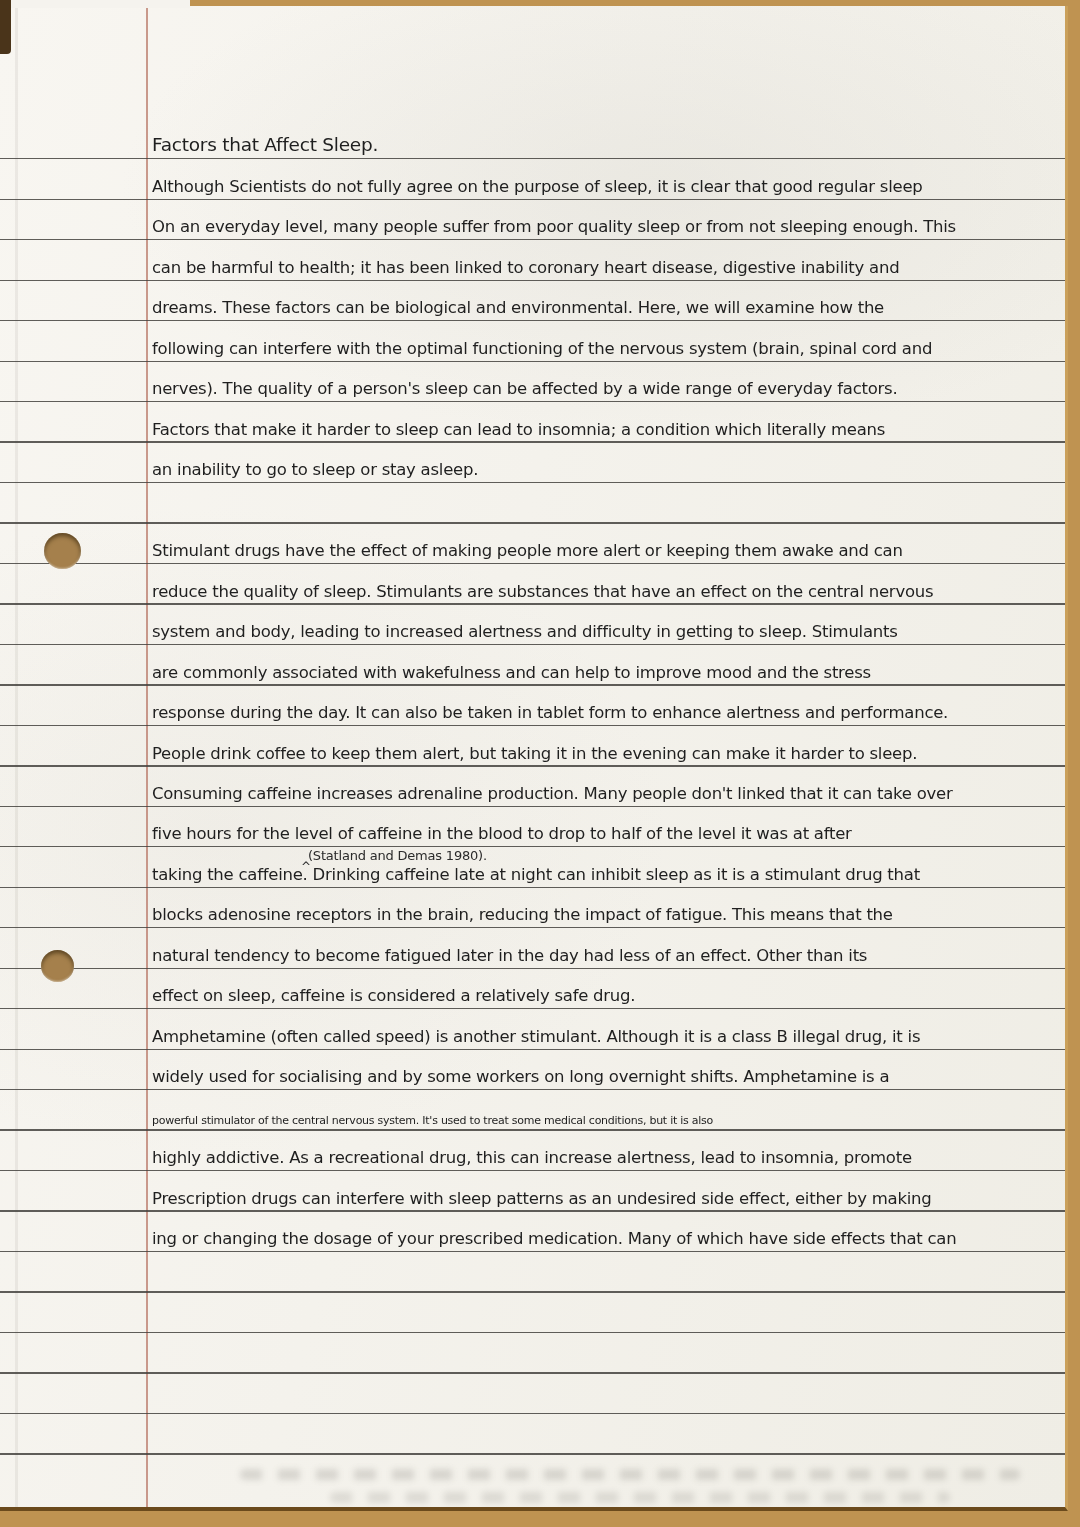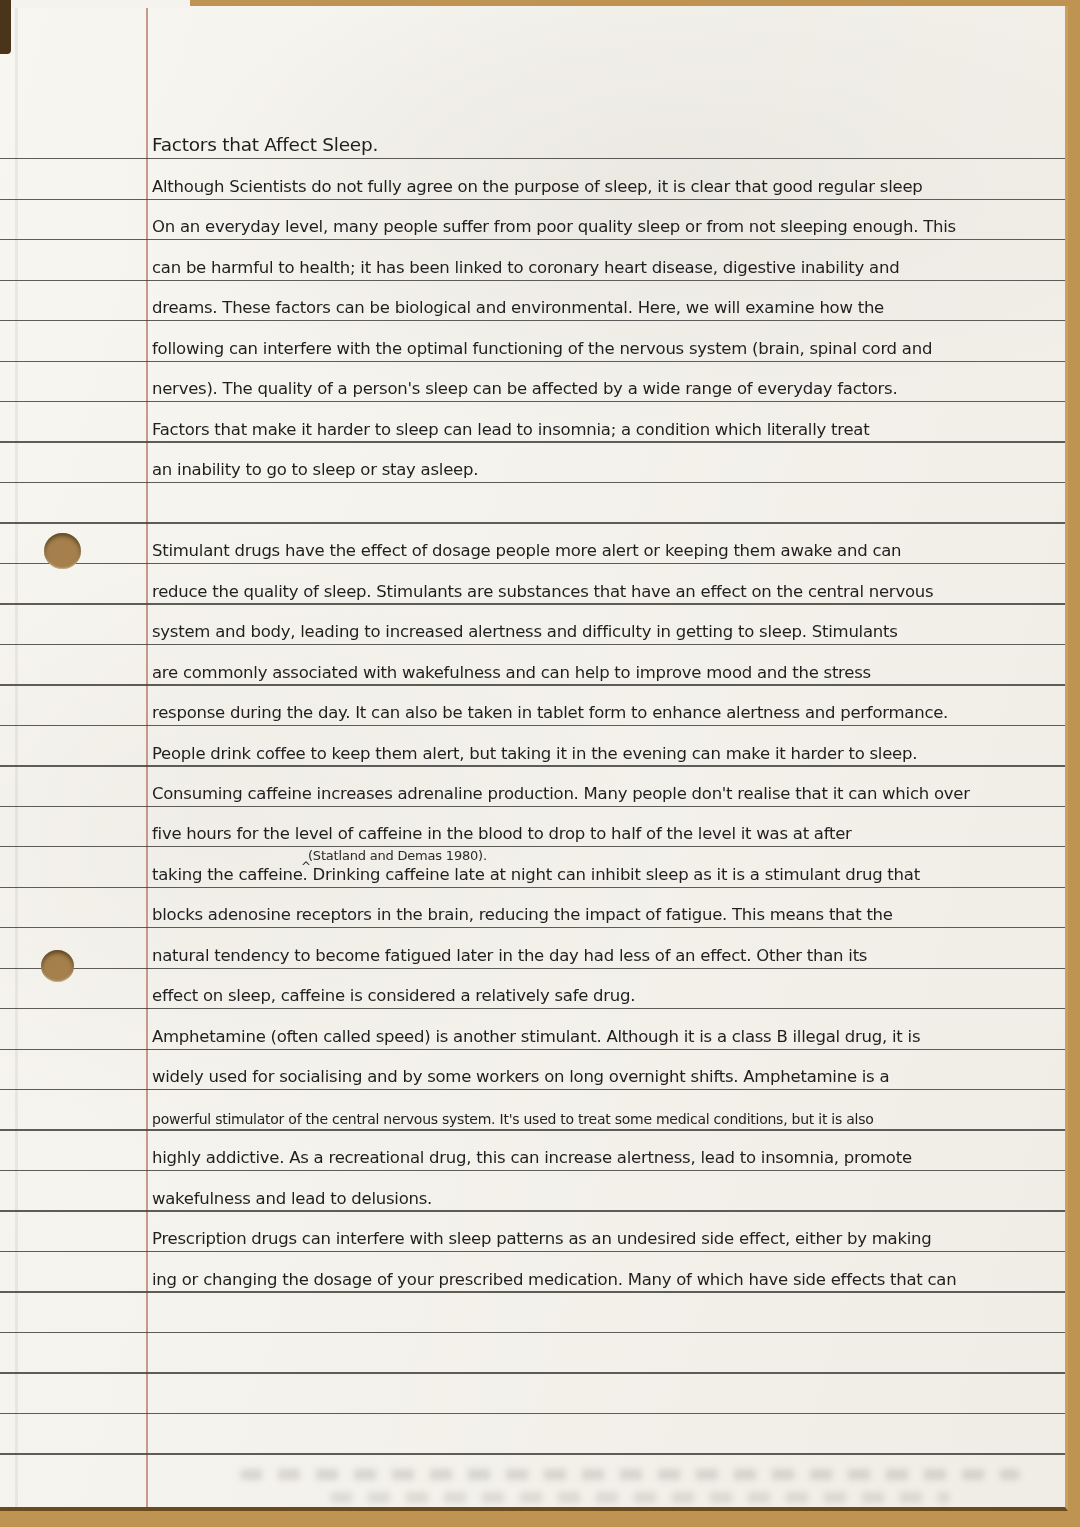--- a/index.html
+++ b/index.html
@@ -48,21 +48,21 @@
     box-sizing:border-box;
     white-space:nowrap;
   }
   .ink{
     color:#1f1f1f;
     font-size:16.5px;
     letter-spacing:-0.25px;
     line-height:1;
   }
   .title-row .ink{font-size:18.5px;}
-  .compact .ink{font-size:14px;}
+  .compact .ink{font-size:11px;}
   .insertion{
     position:absolute;left:308px;bottom:25px;
     color:#2a2a2a;font-size:13px;letter-spacing:-0.2px;line-height:1;
   }
   .caret-mark{
     position:absolute;left:301px;bottom:14px;
     color:#2a2a2a;font-size:12px;line-height:1;
   }
 
   .hole{
@@ -108,48 +108,48 @@
     <div class="row">
         <span class="ink">dreams. These factors can be biological and environmental. Here, we will examine how the</span>
       </div>
     <div class="row">
         <span class="ink">following can interfere with the optimal functioning of the nervous system (brain, spinal cord and</span>
       </div>
     <div class="row">
         <span class="ink">nerves). The quality of a person's sleep can be affected by a wide range of everyday factors.</span>
       </div>
     <div class="row">
-        <span class="ink">Factors that make it harder to sleep can lead to insomnia; a condition which literally treat</span>
+        <span class="ink">Factors that make it harder to sleep can lead to insomnia; a condition which literally means</span>
       </div>
     <div class="row">
         <span class="ink">an inability to go to sleep or stay asleep.</span>
       </div>
     <div class="row">
         <span class="ink"></span>
       </div>
     <div class="row">
-        <span class="ink">Stimulant drugs have the effect of dosage people more alert or keeping them awake and can</span>
+        <span class="ink">Stimulant drugs have the effect of making people more alert or keeping them awake and can</span>
       </div>
     <div class="row">
         <span class="ink">reduce the quality of sleep. Stimulants are substances that have an effect on the central nervous</span>
       </div>
     <div class="row">
         <span class="ink">system and body, leading to increased alertness and difficulty in getting to sleep. Stimulants</span>
       </div>
     <div class="row">
         <span class="ink">are commonly associated with wakefulness and can help to improve mood and the stress</span>
       </div>
     <div class="row">
         <span class="ink">response during the day. It can also be taken in tablet form to enhance alertness and performance.</span>
       </div>
     <div class="row">
         <span class="ink">People drink coffee to keep them alert, but taking it in the evening can make it harder to sleep.</span>
       </div>
     <div class="row">
-        <span class="ink">Consuming caffeine increases adrenaline production. Many people don't realise that it can which over</span>
+        <span class="ink">Consuming caffeine increases adrenaline production. Many people don't linked that it can take over</span>
       </div>
     <div class="row">
         <span class="ink">five hours for the level of caffeine in the blood to drop to half of the level it was at after</span>
       </div>
     <div class="row">
       <span class="ink">taking the caffeine. Drinking caffeine late at night can inhibit sleep as it is a stimulant drug that</span>
       <span class="insertion">(Statland and Demas 1980).</span>
       <span class="caret-mark">^</span>
     </div>
     <div class="row">
@@ -167,23 +167,20 @@
     <div class="row">
         <span class="ink">widely used for socialising and by some workers on long overnight shifts. Amphetamine is a</span>
       </div>
     <div class="row compact">
         <span class="ink">powerful stimulator of the central nervous system. It's used to treat some medical conditions, but it is also</span>
       </div>
     <div class="row">
         <span class="ink">highly addictive. As a recreational drug, this can increase alertness, lead to insomnia, promote</span>
       </div>
     <div class="row">
-        <span class="ink">wakefulness and lead to delusions.</span>
-      </div>
-    <div class="row">
         <span class="ink">Prescription drugs can interfere with sleep patterns as an undesired side effect, either by making</span>
       </div>
     <div class="row">
         <span class="ink">ing or changing the dosage of your prescribed medication. Many of which have side effects that can</span>
       </div>
   </div>
 
   <div class="hole h1"></div>
   <div class="hole h2"></div>
 

